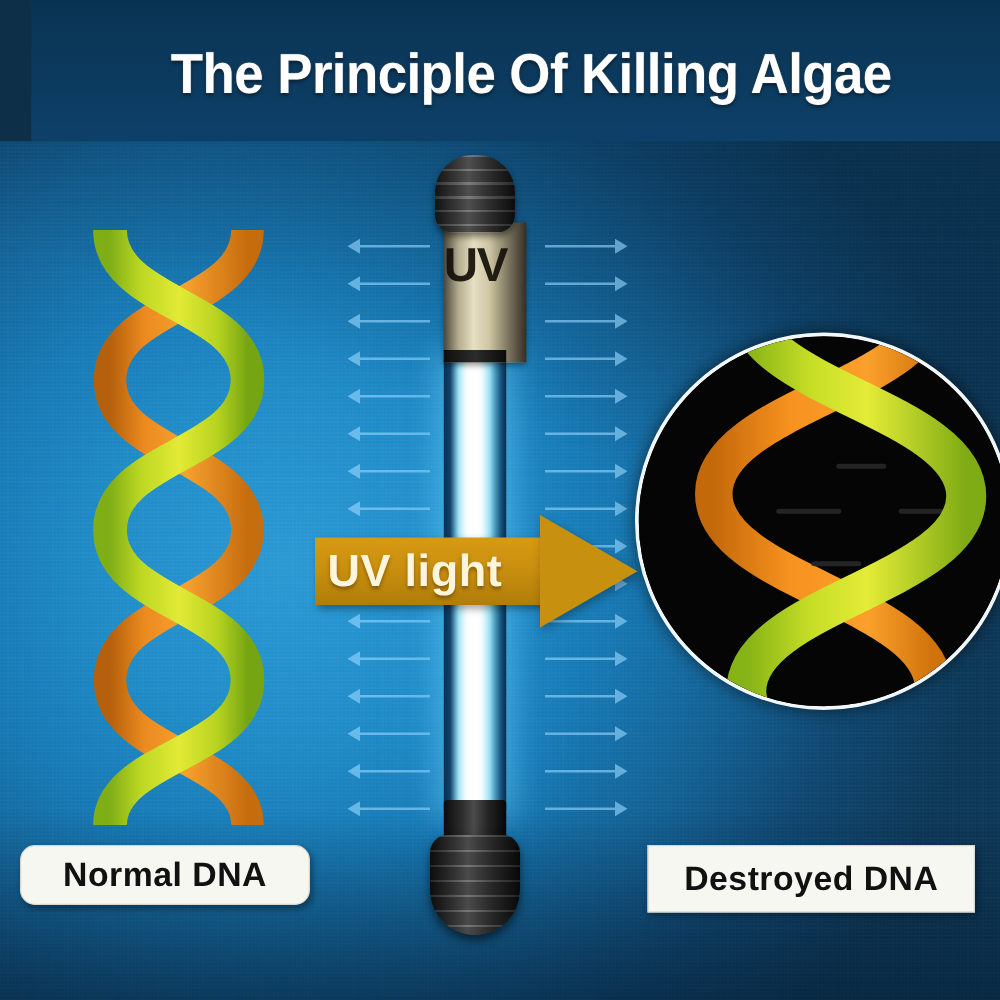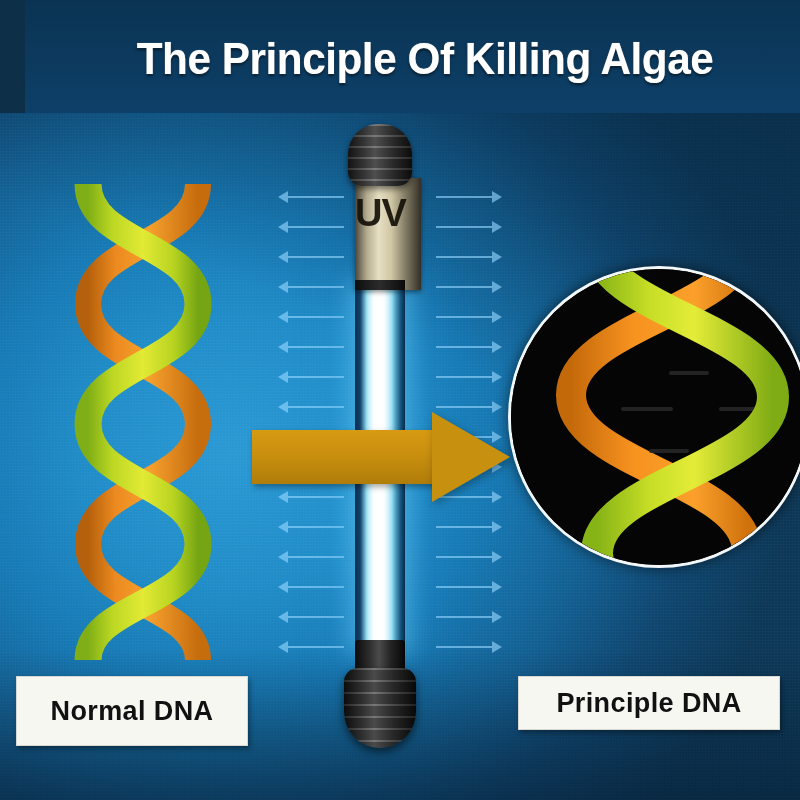--- a/index.html
+++ b/index.html
@@ -66,21 +66,21 @@
     background:#f7f7f2;
     border:1px solid #d8d8d0;
     box-shadow:2px 3px 5px rgba(0,0,0,.35);
     color:#111;
     display:flex;align-items:center;justify-content:center;
     font-size:27px;
     font-weight:bold;
     letter-spacing:.4px;
     box-sizing:border-box;
   }
-  #label-normal{left:16px;top:676px;width:232px;height:70px;}
+  #label-normal{left:16px;top:676px;width:232px;height:48px;border-radius:12px;}
   #label-destroyed{left:518px;top:676px;width:262px;height:54px;}
 
   
   #uv-banner{
     position:absolute;left:252px;top:412px;width:258px;height:90px;
   }
   #uv-banner .shaft{
     position:absolute;left:0;top:18px;width:186px;height:54px;
     background:linear-gradient(180deg,#d79a12 0%,#c98f0f 45%,#b07d0a 100%);
     box-shadow:2px 3px 6px rgba(0,0,0,.35);
@@ -375,19 +375,20 @@
       <path d="M86,-28
                C86,42 262,58 262,128
                C262,198 86,214 86,284
                C86,322 140,330 178,344" fill="none" stroke="url(#dFront)" stroke-width="32"></path>
     </svg>
   </div>
 
   <div id="uv-banner">
     <div class="shaft"></div>
     <div class="head"></div>
+    <div id="uv-text">UV light</div>
   </div>
 
   <div class="dna-label" id="label-normal">Normal DNA</div>
 
-  <div class="dna-label" id="label-destroyed">Principle DNA</div>
+  <div class="dna-label" id="label-destroyed">Destroyed DNA</div>
 
 </div>
 
 </body></html>

